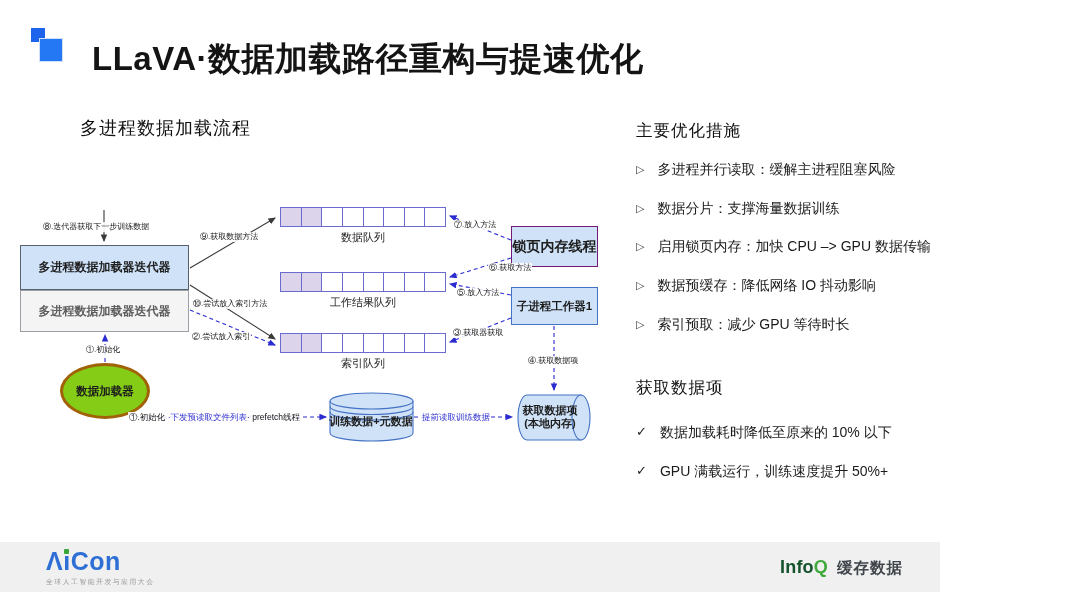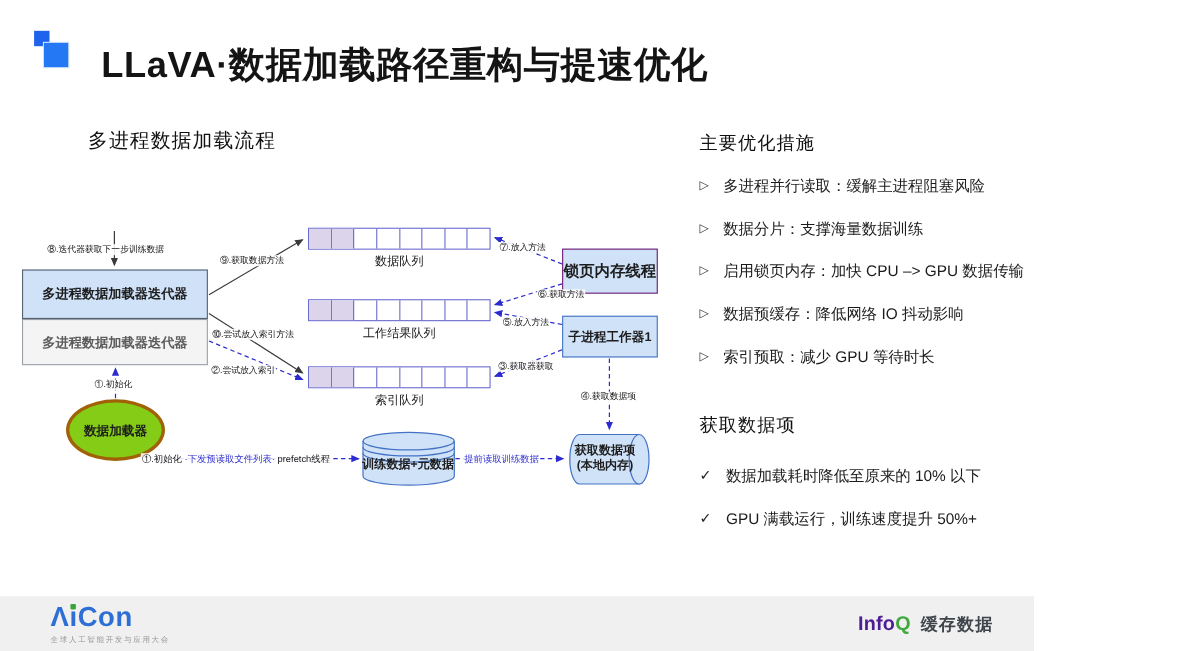--- a/index.html
+++ b/index.html
@@ -72,21 +72,21 @@
   .c-marker { font-size:13px; line-height:19px; color:#222; }
   
   .footer { position:absolute; left:0; top:542px; width:940px; height:59px; background:#f0f0f0; }
   .aicon { position:absolute; left:46px; top:6px; }
   .aicon-text { font-size:25px; line-height:27px; font-weight:700; color:#2e6fd6; letter-spacing:0.5px; }
   .i-hold { position:relative; }
   .i-dot { position:absolute; left:1px; top:2px; width:5px; height:5px; background:#3aa53a; border-radius:1px; }
   .aicon-tagline { margin-top:2px; font-size:6.8px; color:#96999d; letter-spacing:1.55px; white-space:nowrap; }
   .infoq { position:absolute; right:37px; top:15px; display:flex; align-items:baseline; gap:9px; }
   .infoq-word { font-size:18px; font-weight:700; letter-spacing:0.2px; }
-  .infoq-info { color:#4c1d95; } .infoq-q { color:#3fa93c; }
+  .infoq-info { color:#14532d; } .infoq-q { color:#3fa93c; }
   .infoq-media { font-size:15.5px; font-weight:600; color:#40454c; letter-spacing:1px; }
 </style>
 </head>
 <body>
 
 <div class="slide">
 
   <div class="logo-mark">
     <div class="logo-sq-small"></div>
     <div class="logo-sq-big"></div>

